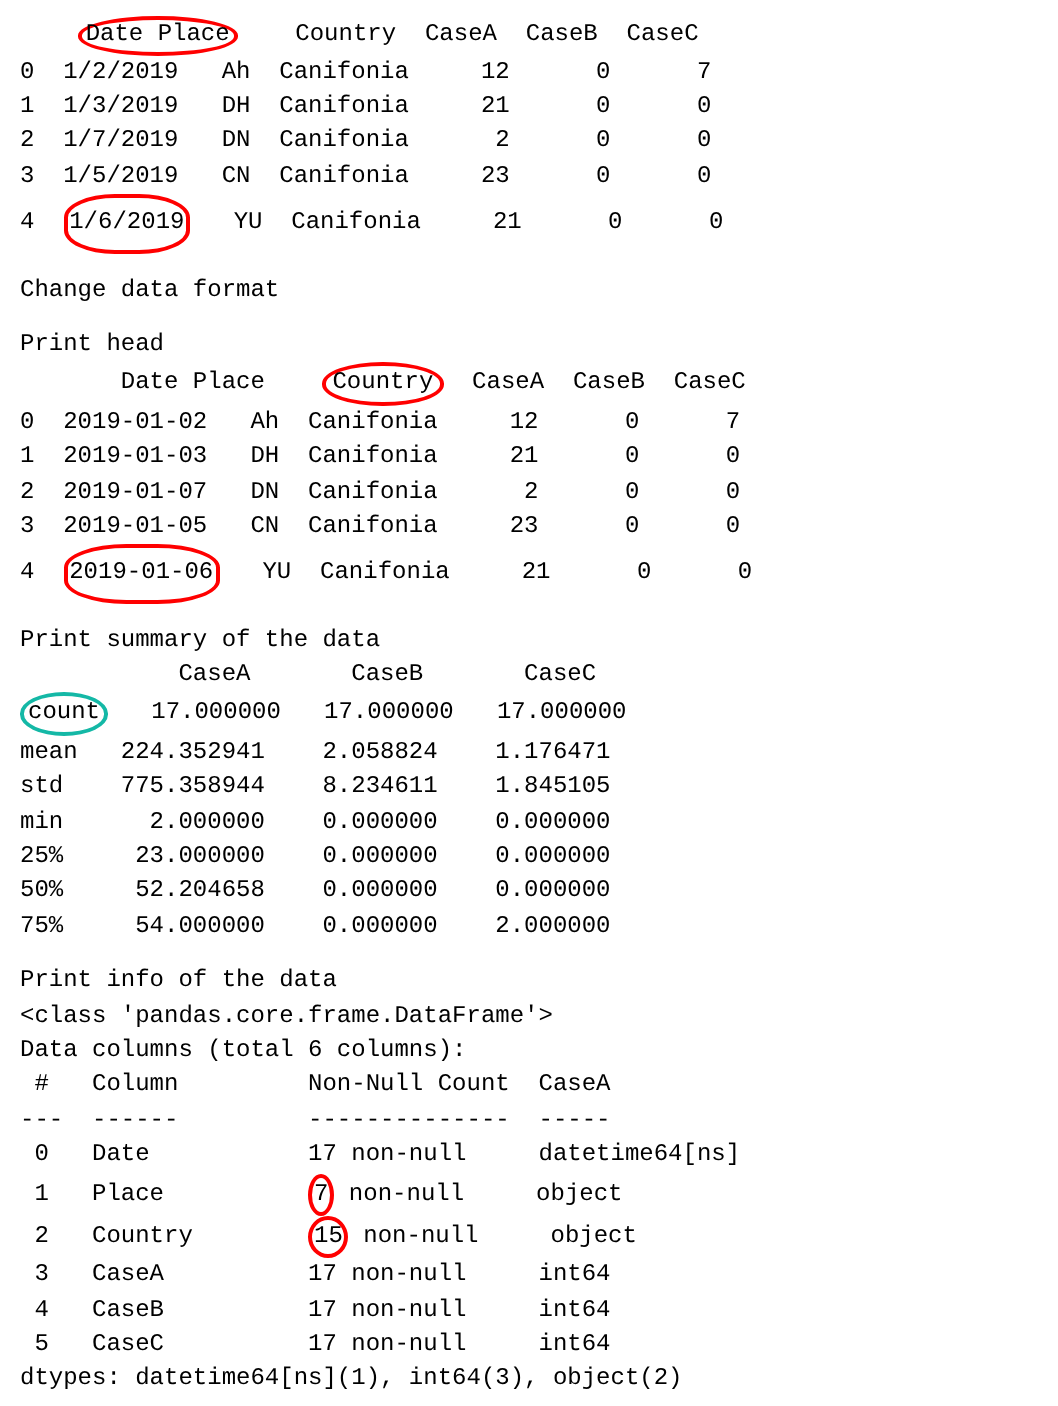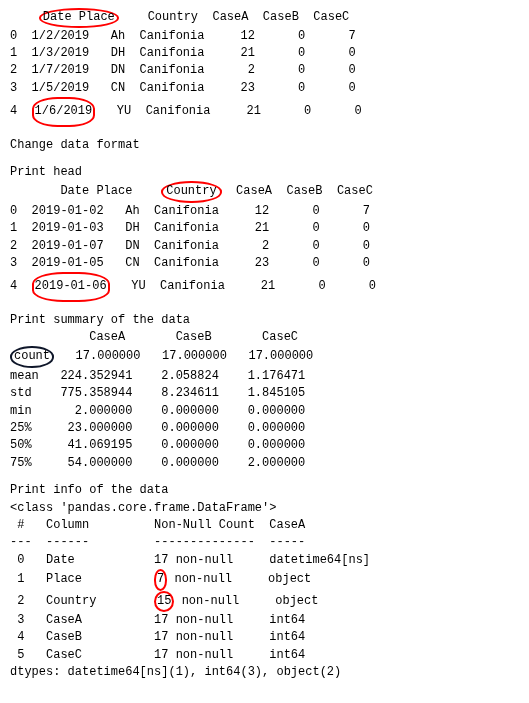--- a/index.html
+++ b/index.html
@@ -32,21 +32,21 @@
     
     .country-circle {
       display: inline-block;
       border: 2px solid red;
       border-radius: 50%;
       padding: 0 3px;
     }
     
     .count-circle {
       display: inline-block;
-      border: 2px solid #0f172a;
+      border: 2px solid #14b8a6;
       border-radius: 50%;
       padding: 0 2px;
     }
     
     .num-circle {
       display: inline-block;
       border: 2px solid red;
       border-radius: 50%;
       padding: 0 1px;
     }
@@ -78,27 +78,28 @@
 </div>
 
 <div class="section">
   <div class="line">Print summary of the data</div>
   <div class="line">           CaseA       CaseB       CaseC</div>
   <div class="line"><span class="count-circle">count</span>   17.000000   17.000000   17.000000</div>
   <div class="line">mean   224.352941    2.058824    1.176471</div>
   <div class="line">std    775.358944    8.234611    1.845105</div>
   <div class="line">min      2.000000    0.000000    0.000000</div>
   <div class="line">25%     23.000000    0.000000    0.000000</div>
-  <div class="line">50%     41.069195    0.000000    0.000000</div>
+  <div class="line">50%     52.204658    0.000000    0.000000</div>
   <div class="line">75%     54.000000    0.000000    2.000000</div>
 </div>
 
 <div class="section">
   <div class="line">Print info of the data</div>
   <div class="line">&lt;class 'pandas.core.frame.DataFrame'&gt;</div>
+  <div class="line">Data columns (total 6 columns):</div>
   <div class="line"> #   Column         Non-Null Count  CaseA</div>
   <div class="line">---  ------         --------------  -----</div>
   <div class="line"> 0   Date           17 non-null     datetime64[ns]</div>
   <div class="line"> 1   Place          <span class="num-circle">7</span> non-null     object</div>
   <div class="line"> 2   Country        <span class="num-circle">15</span> non-null     object</div>
   <div class="line"> 3   CaseA          17 non-null     int64</div>
   <div class="line"> 4   CaseB          17 non-null     int64</div>
   <div class="line"> 5   CaseC          17 non-null     int64</div>
   <div class="line">dtypes: datetime64[ns](1), int64(3), object(2)</div>
 

